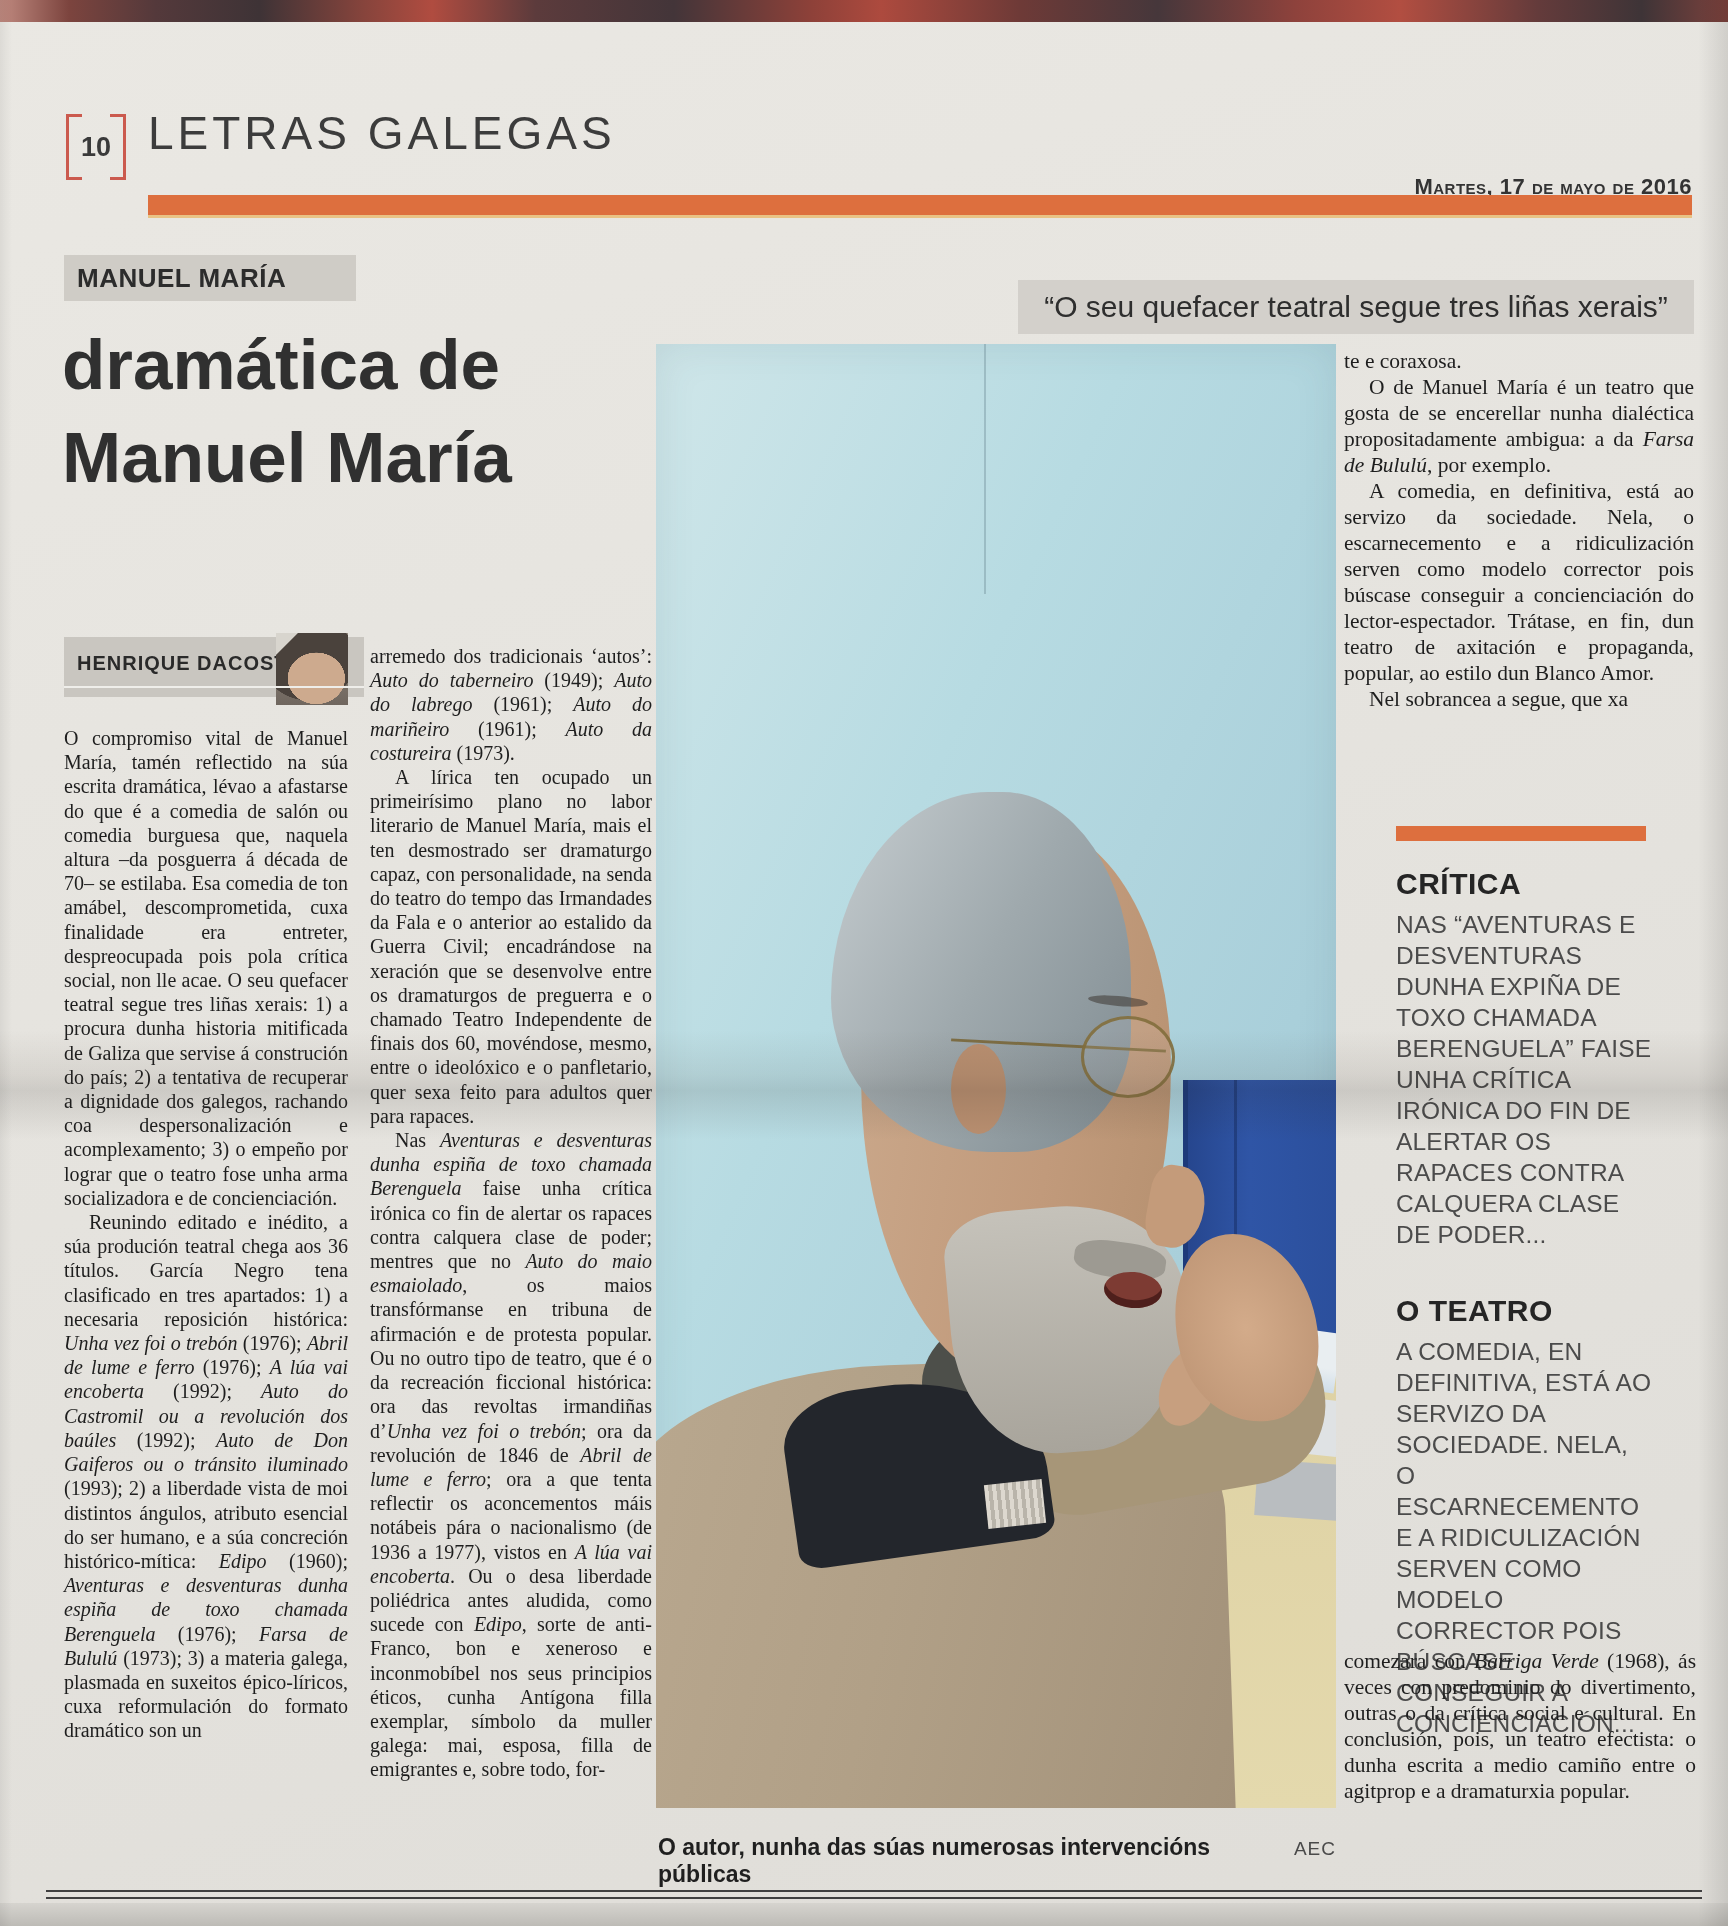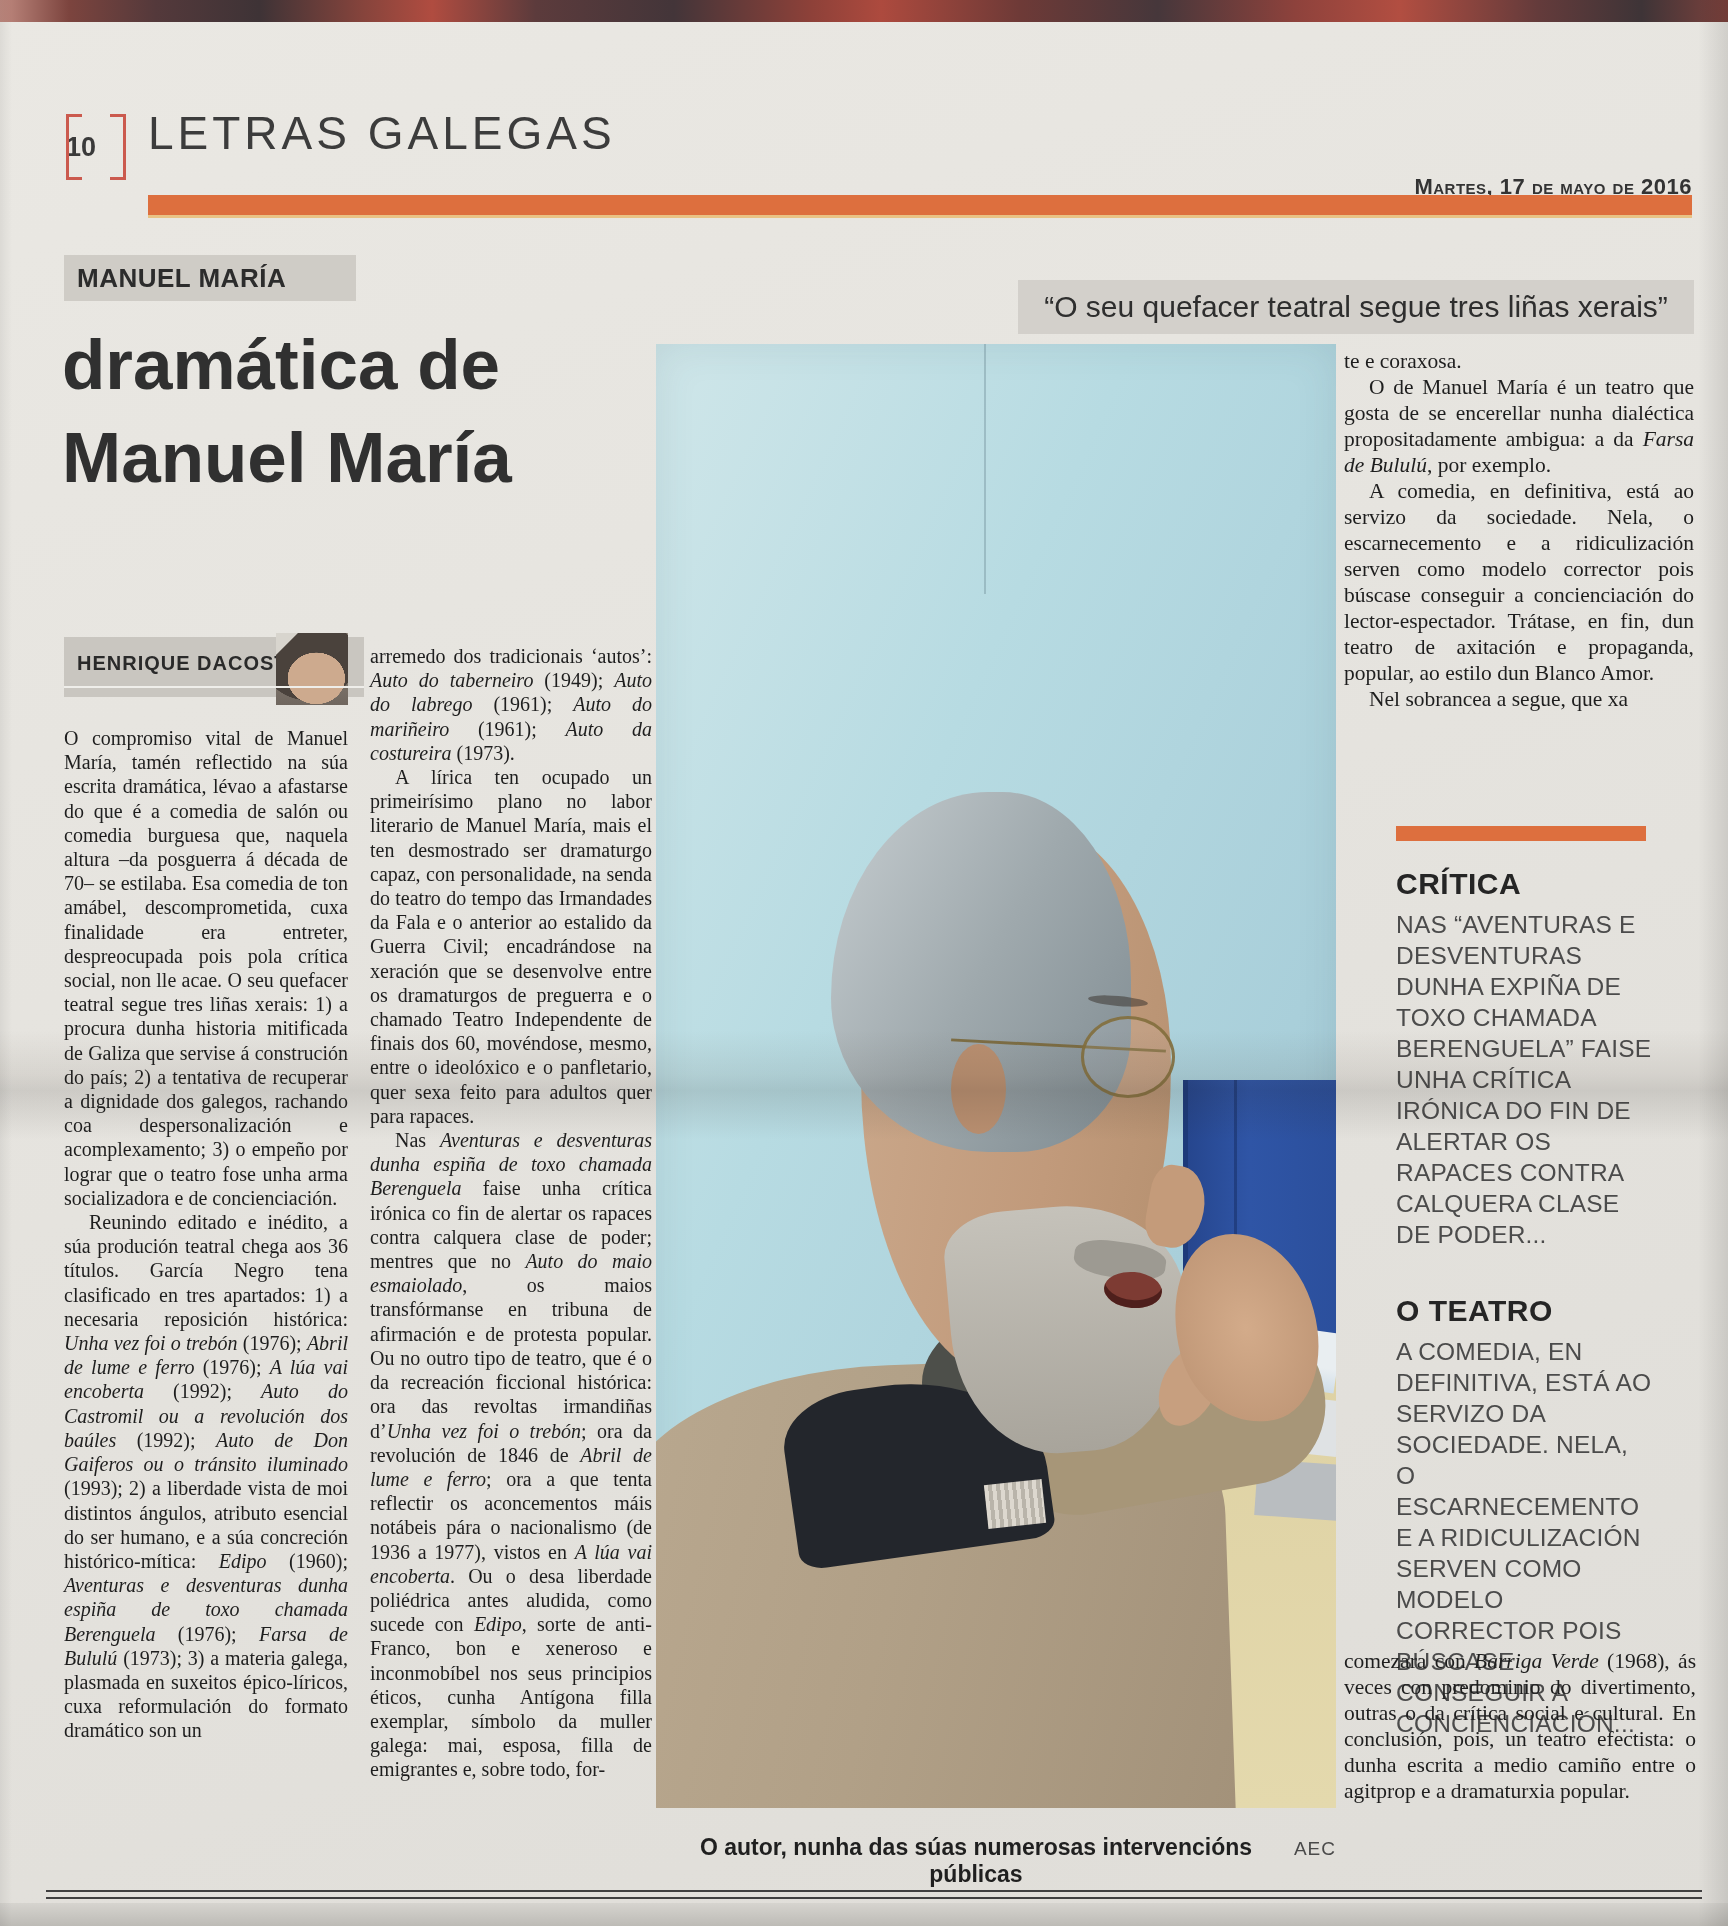--- a/index.html
+++ b/index.html
@@ -10,21 +10,21 @@
   .abs{position:absolute;}
 
   
   .top-strip{left:0;top:0;width:1728px;height:22px;
     background:linear-gradient(90deg,#c08a80 0,#7c443e 4%,#54393b 9%,#3e3336 15%,
       #86443c 21%,#b04c40 25%,#5c3b3c 31%,#433539 39%,#8e4139 47%,#ad4a3e 51%,
       #6e3a37 59%,#46373b 67%,#8e423c 75%,#b24e41 81%,#643b3b 89%,#3e3437 95%,#7e423d 100%);}
 
   
   .pagenum{left:66px;top:114px;width:60px;height:66px;display:flex;align-items:center;
-    justify-content:flex-start;font:bold 27px "Liberation Sans",sans-serif;color:#3a3a3a;}
+    justify-content:center;font:bold 27px "Liberation Sans",sans-serif;color:#3a3a3a;}
   .br{position:absolute;top:0;bottom:0;width:13px;}
   .br-l{left:0;border-left:3px solid #cb5a4e;border-top:3px solid #cb5a4e;border-bottom:3px solid #cb5a4e;}
   .br-r{right:0;border-right:3px solid #cb5a4e;border-top:3px solid #cb5a4e;border-bottom:3px solid #cb5a4e;}
   .section-title{left:148px;top:106px;font:46px "Liberation Sans",sans-serif;
     letter-spacing:4px;color:#3c3c3c;}
   .edition-date{right:36px;top:154px;font-weight:bold;font-variant:small-caps;
     font-size:22px;color:#333;letter-spacing:.5px;margin-top:20px;}
   .orange-rule{left:148px;top:195px;width:1544px;height:20px;background:#dd6f3e;
     box-shadow:0 3px 0 rgba(233,186,110,.8);}
 
@@ -127,21 +127,21 @@
   .mn-mouth{left:448px;top:928px;width:58px;height:36px;background:#7d3b33;
     border-radius:50%;transform:rotate(5deg);box-shadow:inset 0 -8px 0 rgba(40,10,10,.55);}
   .mn-hand{left:520px;top:888px;width:140px;height:192px;
     background:radial-gradient(#d3ab8a,#bb9272);
     border-radius:48% 52% 45% 55%/55% 50% 50% 45%;transform:rotate(-15deg);}
   .mn-thumb{left:506px;top:1000px;width:54px;height:84px;background:#c79f7f;
     border-radius:50%;transform:rotate(25deg);}
 
   
   .caption-row{left:658px;top:1834px;width:678px;display:flex;
-    justify-content:space-between;align-items:baseline;text-align:center;}
+    justify-content:space-between;align-items:baseline;}
   .caption{font:bold 23px "Liberation Sans",sans-serif;color:#1f1f1f;}
   .credit{font:19px "Liberation Sans",sans-serif;color:#4a4a4a;letter-spacing:1px;}
 
   
   .sidebar{left:1396px;top:826px;width:256px;}
   .sb-rule{width:250px;height:15px;background:#dd6f3e;margin-bottom:26px;}
   .sb-title{font:bold 30px "Liberation Sans",sans-serif;color:#252525;
     letter-spacing:.5px;margin-bottom:8px;}
   .sb-title2{margin-top:44px;}
   .sb-text{font:24.5px/31px "Liberation Sans",sans-serif;color:#4b4b4b;letter-spacing:.2px;}

